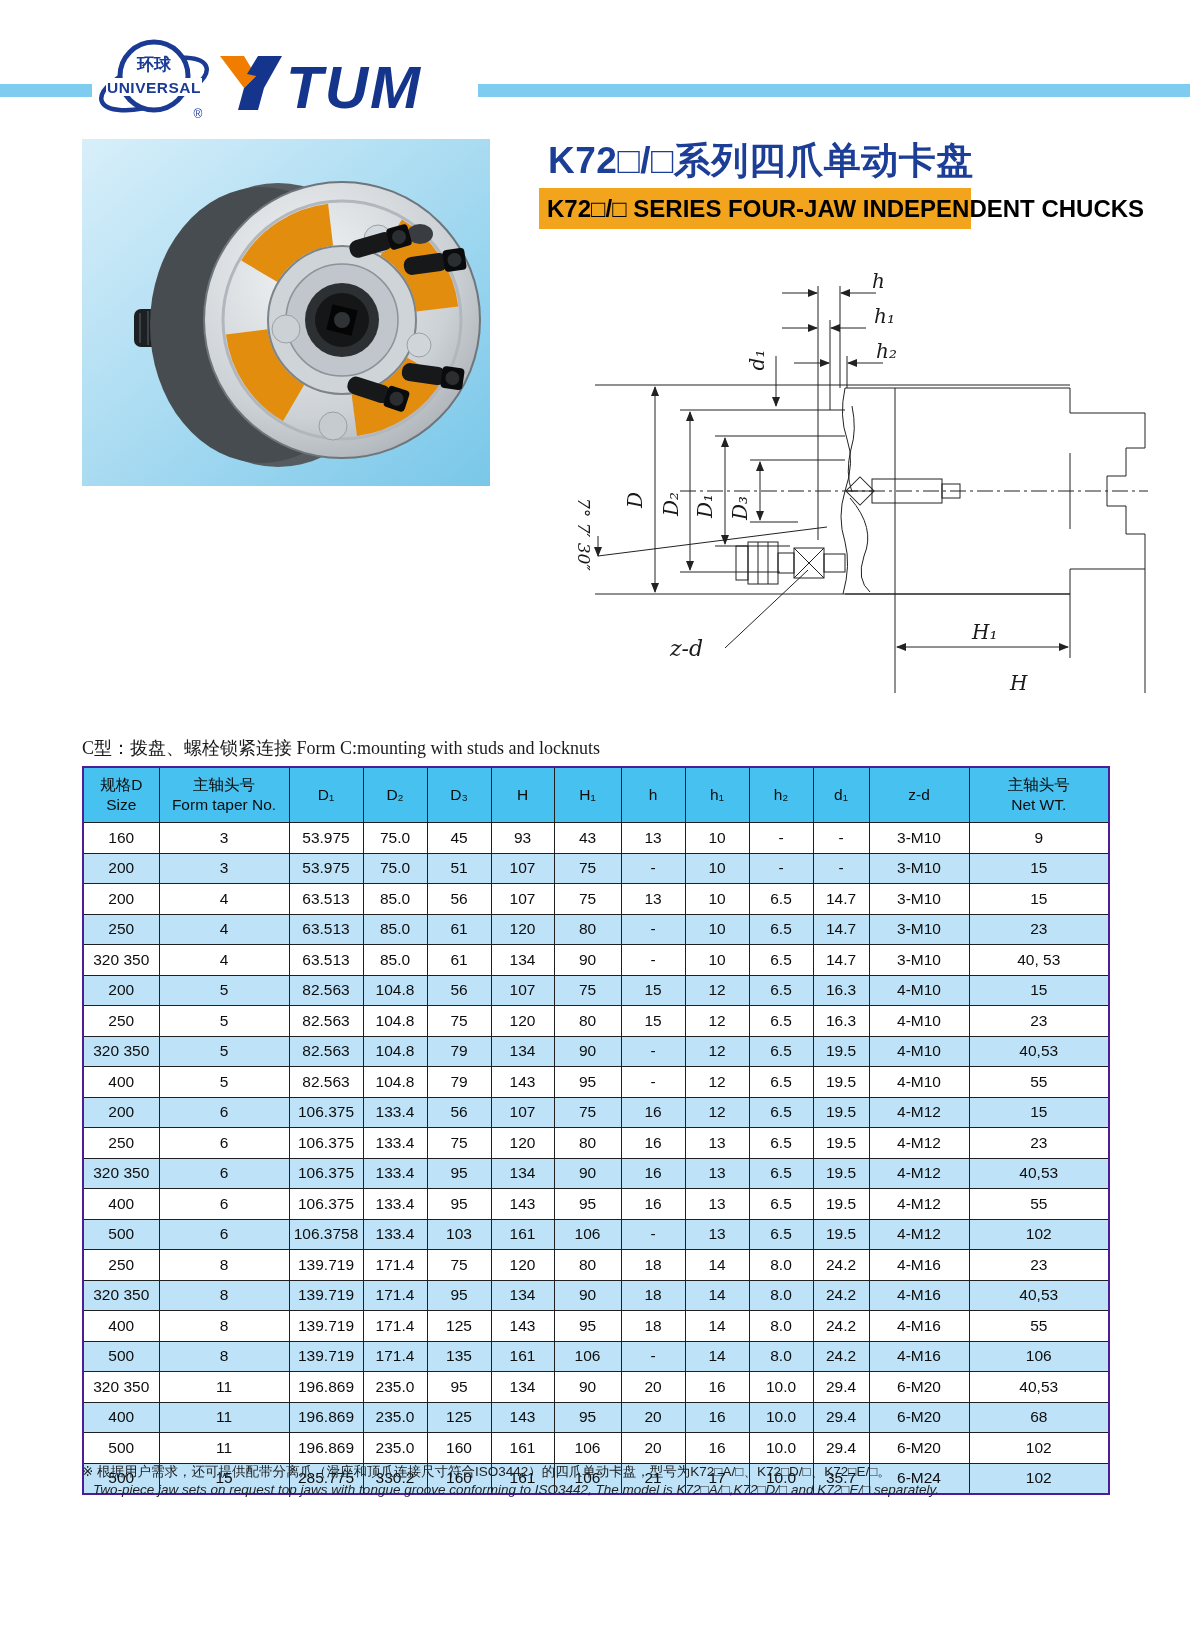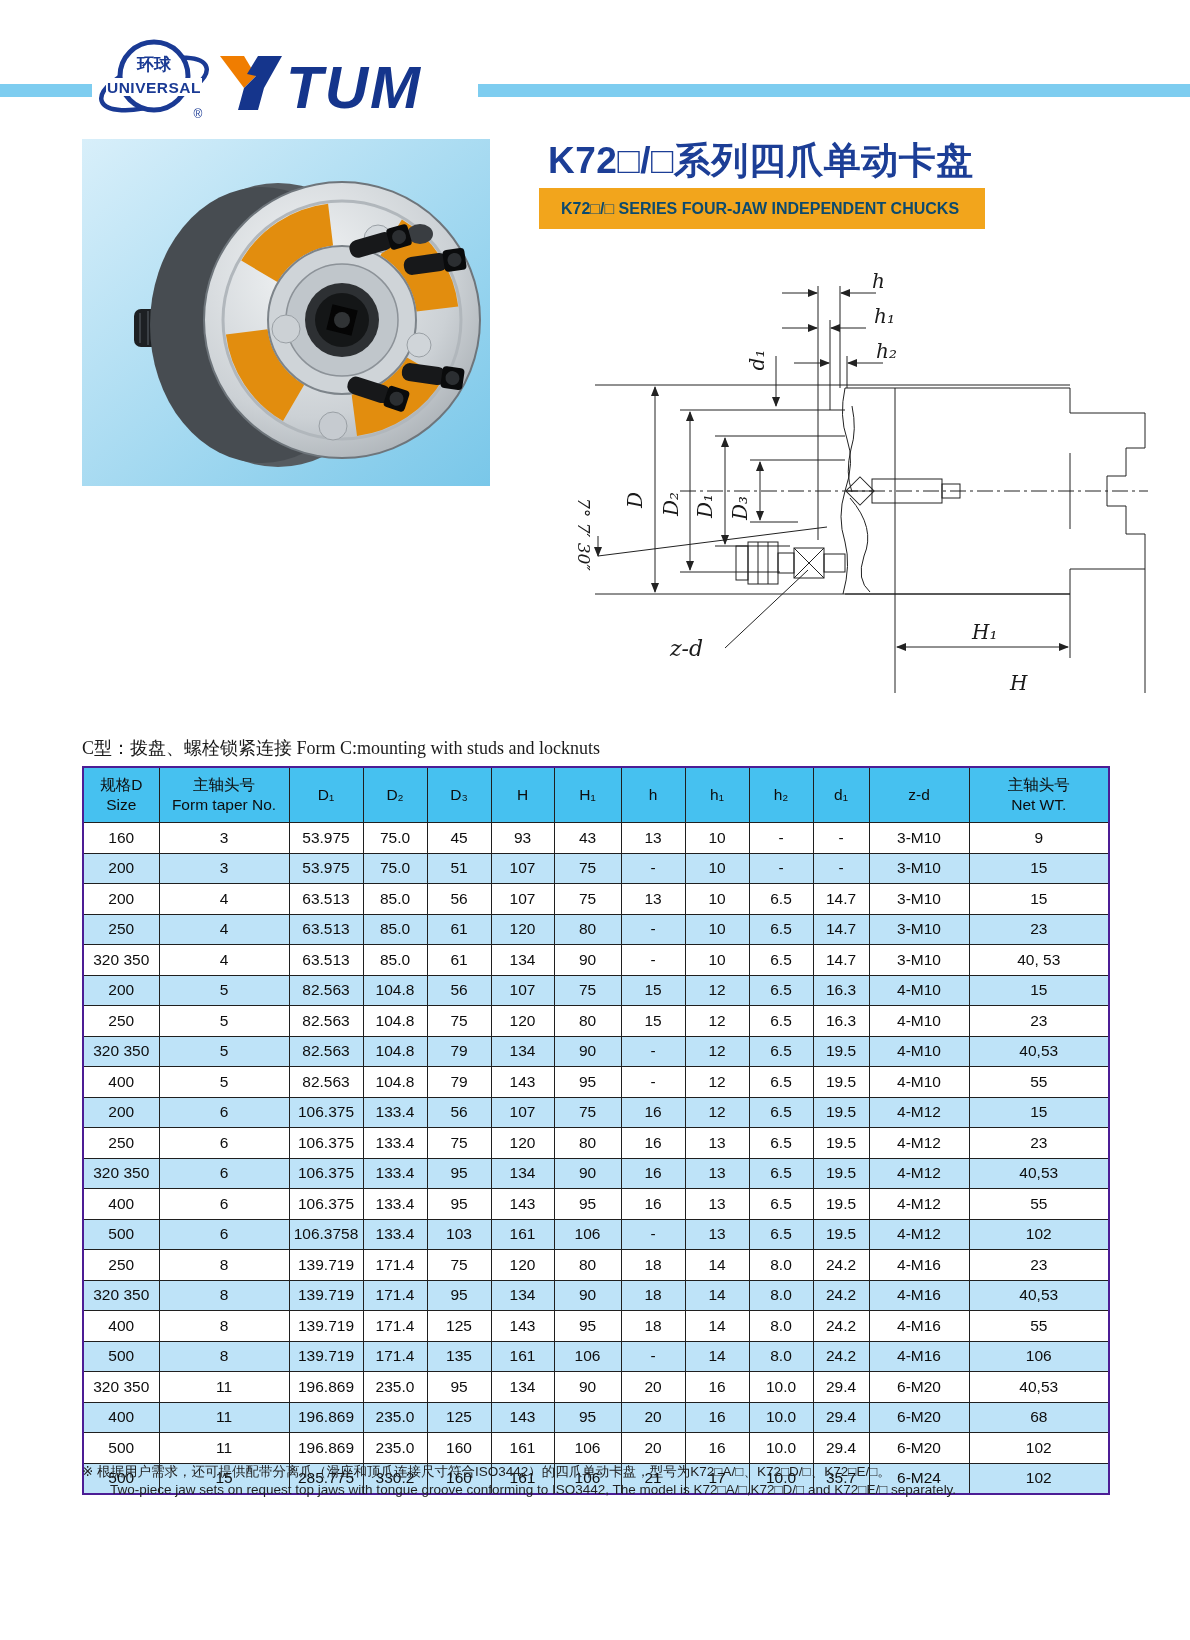--- a/index.html
+++ b/index.html
@@ -7,31 +7,31 @@
         font-family:"Liberation Sans","DejaVu Sans",sans-serif;color:#111;}
   .rule{position:absolute;height:13px;background:#7ecdf0;}
   .rule-left{left:0;top:84px;width:92px;}
   .rule-right{left:478px;top:84px;width:712px;}
   .logo-globe{position:absolute;left:98px;top:34px;width:118px;height:92px;}
   .logo-ytum{position:absolute;left:214px;top:50px;width:260px;height:66px;}
   .photo{position:absolute;left:82px;top:139px;width:408px;height:347px;}
   .title-cn{position:absolute;left:548px;top:136px;width:520px;font-size:37px;font-weight:900;
             color:#1c3e96;letter-spacing:0.5px;white-space:nowrap;}
   .banner{position:absolute;left:539px;top:188px;width:424px;height:41px;background:#f2a51c;
-          line-height:41px;padding-left:22px;font-size:16px;font-weight:bold;color:#0c4a6e;white-space:nowrap;}
+          line-height:41px;padding-left:8px;font-size:24px;font-weight:bold;color:#000000;white-space:nowrap;}
   .drawing{position:absolute;left:540px;top:248px;width:610px;height:445px;}
   .caption{position:absolute;left:82px;top:736px;font-size:18px;color:#1a1a1a;white-space:nowrap;font-family:Liberation Serif, serif;}
   .tablewrap{position:absolute;left:82px;top:766px;}
   table{border-collapse:collapse;table-layout:fixed;width:1026px;border:2px solid #4c1d95;}
   th,td{border:1.5px solid #1f1f1f;text-align:center;vertical-align:middle;overflow:hidden;}
   thead th{background:#46c1f0;font-weight:normal;font-size:15.5px;height:52px;line-height:1.3;color:#0d0d0d;}
   tbody td{height:27.5px;font-size:15.5px;background:#fff;color:#0d0d0d;}
   tbody tr:nth-child(even) td{background:#bee3f8;}
   .notes{position:absolute;left:82px;top:1463px;font-size:13.5px;line-height:1.35;color:#222;}
-  .notes .en{padding-left:28px;}
+  .notes .en{padding-left:11px;font-style:italic;}
 </style>
 </head>
 <body>
 
 <div class="page">
 
   <div class="rule rule-left"></div>
   <div class="rule rule-right"></div>
 
   <div class="logo-globe">

